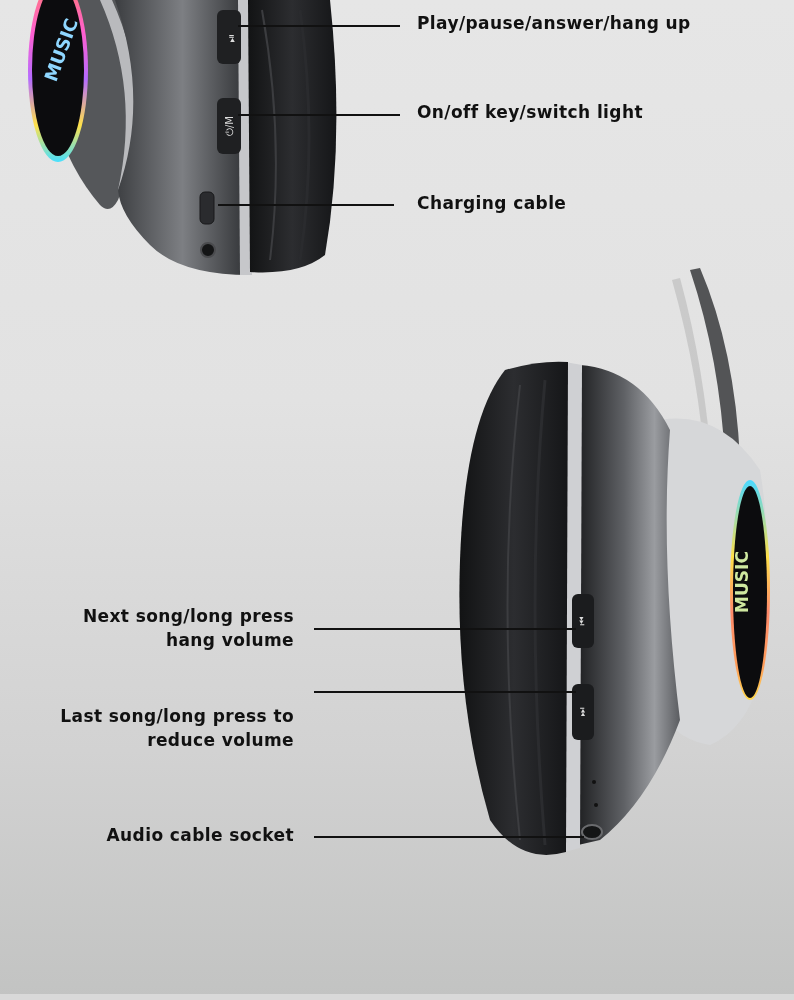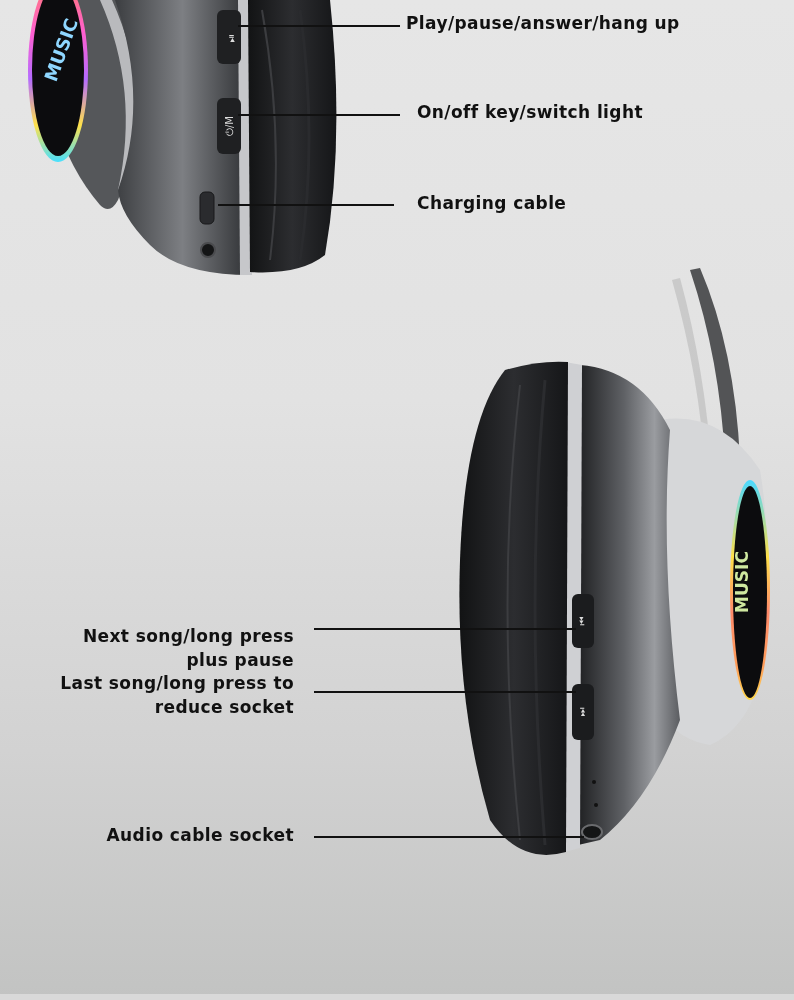--- a/index.html
+++ b/index.html
@@ -112,36 +112,36 @@
     <text x="583" y="716" fill="#ddd" font-size="10" text-anchor="middle" transform="rotate(90 583 712)">⏮</text>
 
     <circle cx="594" cy="782" r="2" fill="#111"></circle>
     <circle cx="596" cy="805" r="2" fill="#111"></circle>
 
     <ellipse cx="592" cy="832" rx="10" ry="7" fill="#141516" stroke="#6a6b6e" stroke-width="2"></ellipse>
   </g>
 </svg>
 
 <div class="leader" style="left:238px; top:25px; width:162px;"></div>
-<div class="label" style="left:406px; top:11px;">Play/pause/answer/hang up</div>
+<div class="label" style="left:417px; top:11px;">Play/pause/answer/hang up</div>
 
 <div class="leader" style="left:238px; top:114px; width:162px;"></div>
 <div class="label" style="left:417px; top:100px;text-align:right;">On/off key/switch light</div>
 
 <div class="leader" style="left:218px; top:204px; width:176px;"></div>
 <div class="label" style="left:417px; top:191px;">Charging cable</div>
 
-<div class="label right" style="right:500px; top:604px;margin-top:20px;">
+<div class="label right" style="right:500px; top:604px;">
   <div>Next song/long press</div>
-  <div>plus pause</div>
+  <div>hang volume</div>
 </div>
 <div class="leader" style="left:314px; top:628px; width:262px;"></div>
 
-<div class="label right" style="right:500px; top:671px;">
+<div class="label right" style="right:500px; top:704px;">
   <div>Last song/long press to</div>
-  <div>reduce socket</div>
+  <div>reduce volume</div>
 </div>
 <div class="leader" style="left:314px; top:691px; width:262px;"></div>
 
 <div class="label right" style="right:500px; top:823px;">Audio cable socket</div>
 <div class="leader" style="left:314px; top:836px; width:270px;"></div>
 
 <div class="bottom-strip"></div>
 
 </body></html>

